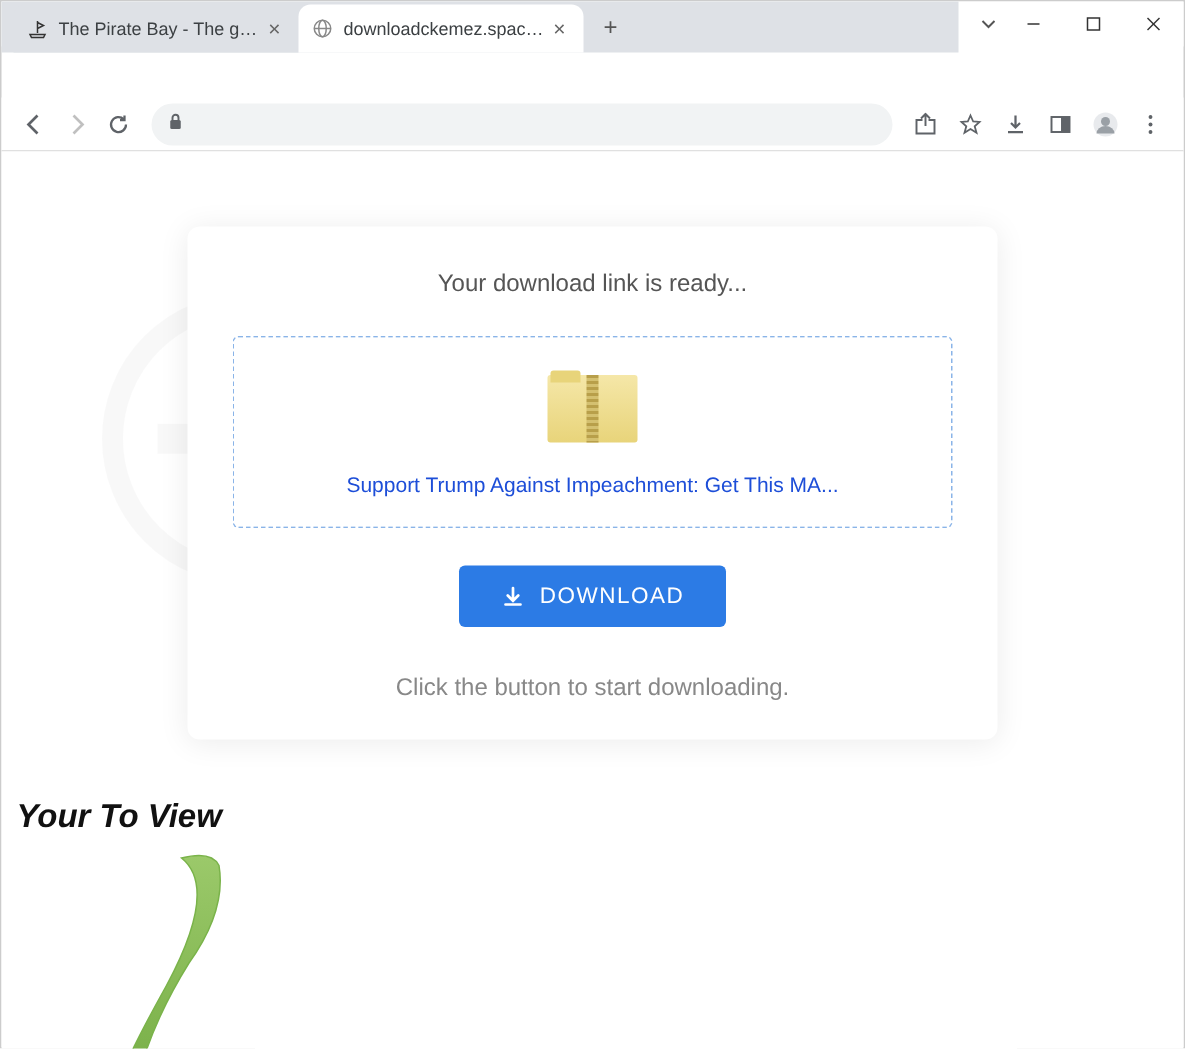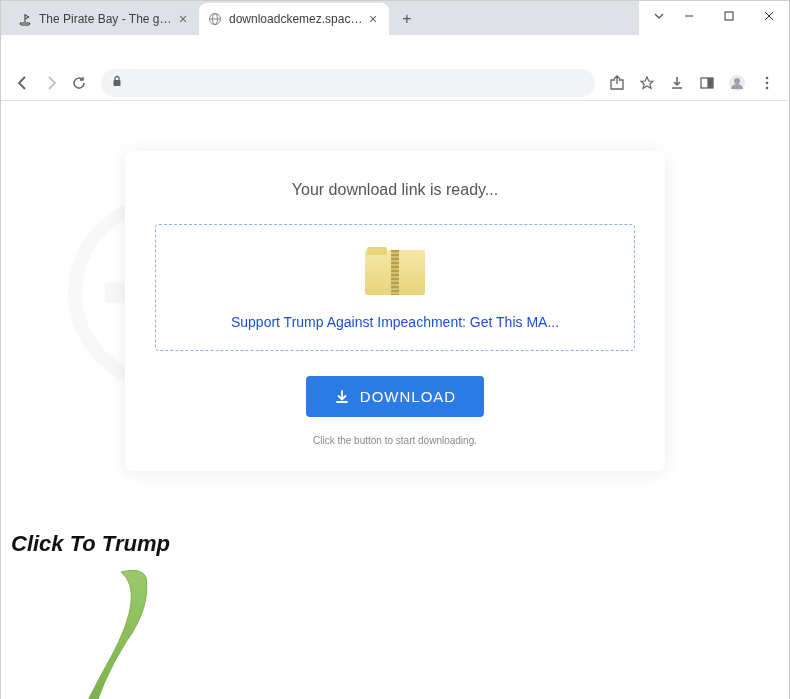--- a/index.html
+++ b/index.html
@@ -39,21 +39,21 @@
     .watermark { position: absolute; top: 50%; left: 50%; transform: translate(-50%, -50%); opacity: 0.07; pointer-events: none; z-index: 1; }
     
     
     .download-card { position: absolute; top: 50px; left: 50%; transform: translateX(-50%); width: 540px; background: #fff; border-radius: 8px; box-shadow: 0 2px 20px rgba(0,0,0,0.08); padding: 30px 30px 25px; text-align: center; z-index: 2; }
     .card-title { font-size: 16px; font-weight: 400; color: #555; margin-bottom: 25px; }
     .file-box { border: 1px dashed #8ab4e8; border-radius: 4px; padding: 20px; margin-bottom: 25px; }
     .file-icon { display: inline-block; margin-bottom: 15px; }
     .file-name { font-size: 14px; color: #1d4ed8; }
     .download-btn { display: inline-flex; align-items: center; gap: 10px; background: #2c7be5; color: #fff; border: none; padding: 12px 28px; font-size: 15px; letter-spacing: 1px; border-radius: 4px; cursor: pointer; }
     .download-btn-icon { display: inline-flex; }
-    .card-hint { font-size: 10px; color: #888; margin-top: 18px; }
+    .card-hint { font-size: 16px; color: #888; margin-top: 32px; }
     
     
     .overlay { position: absolute; left: 10px; top: 430px; z-index: 3; }
     .overlay-text { font-size: 22px; font-weight: bold; color: #111; font-style: italic; }
     .overlay-arrow { margin-top: 5px; margin-left: 40px; }
     
     
     .zip-visual { width: 60px; height: 50px; position: relative; margin: 0 auto; }
     .zip-folder { width: 60px; height: 45px; background: linear-gradient(to bottom, #f5e7a8, #e8d47a); border-radius: 2px; position: absolute; bottom: 0; }
     .zip-tab-fold { width: 20px; height: 8px; background: #e8d47a; border-radius: 2px 2px 0 0; position: absolute; top: -3px; left: 2px; }
@@ -207,21 +207,21 @@
           <svg width="16" height="16" viewBox="0 0 16 16">
               <path d="M8 2 L8 10 M4.5 7 L8 10.5 L11.5 7 M3 13 L13 13" stroke="#fff" stroke-width="1.8" fill="none" stroke-linecap="round"></path>
             </svg>
         </span>
         <span>DOWNLOAD</span>
       </button>
       <div class="card-hint">Click the button to start downloading.</div>
     </div>
 
     <div class="overlay">
-      <div class="overlay-text">Click To Trump</div>
+      <div class="overlay-text">Your To View</div>
       <div class="overlay-arrow">
         <svg width="110" height="200" viewBox="0 0 110 200">
           <defs>
             <linearGradient id="g1" x1="0" y1="0" x2="0" y2="1">
               <stop offset="0" stop-color="#9bc96a"></stop>
               <stop offset="1" stop-color="#6fa83e"></stop>
             </linearGradient>
           </defs>
           <path d="M 70 10 Q 95 30 60 95 Q 35 140 30 155 L 10 148 L 28 195 L 55 160 L 40 160 Q 50 120 75 80 Q 100 45 95 15 Q 90 5 70 10 Z" fill="url(#g1)" stroke="#7ab34a" stroke-width="1"></path>
         </svg>

